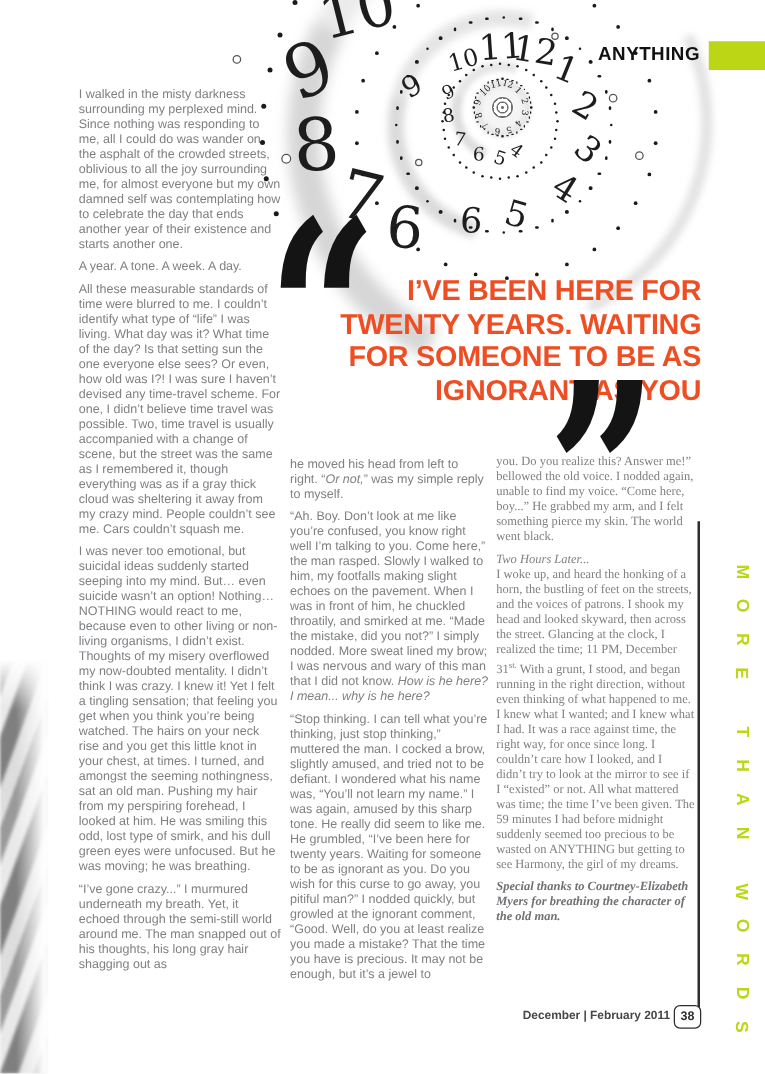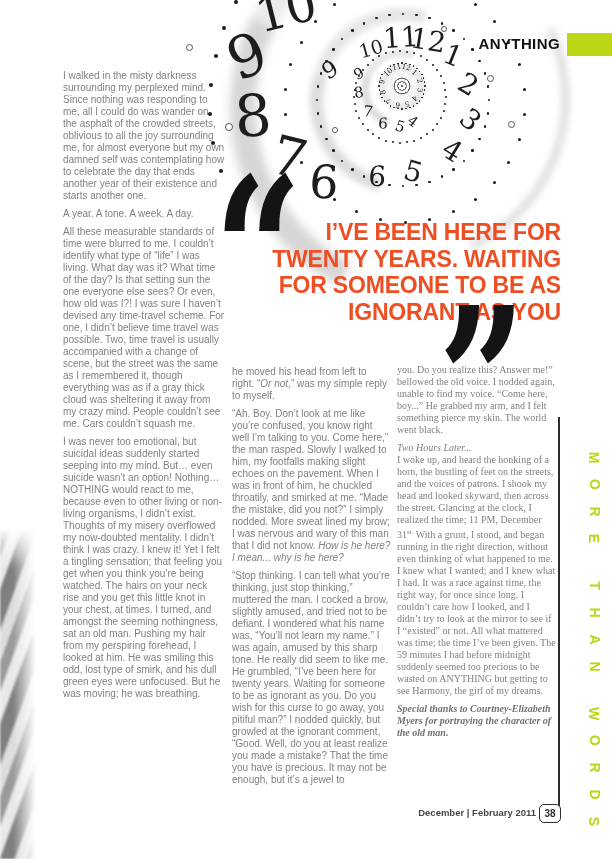--- a/index.html
+++ b/index.html
@@ -278,31 +278,32 @@
 TWENTY YEARS. WAITING
 FOR SOMEONE TO BE AS
 IGNORANT AS YOU</div>
   <div class="qmark close">”</div>
 
   <div class="col col-1">
       <p><span class="seg-n">I walked in the misty darkness surrounding my perplexed mind. Since nothing was responding to me, all I could do was wander on the asphalt of the crowded streets, oblivious to all the joy surrounding me, for almost everyone but my own damned self was contemplating how to celebrate the day that ends another year of their existence and starts another one.</span></p>
       <p><span class="seg-n">A year. A tone. A week. A day.</span></p>
       <p><span class="seg-n">All these measurable standards of time were blurred to me. I couldn’t identify what type of “life” I was living. What day was it? What time of the day? Is that setting sun the one everyone else sees? Or even, how old was I?! I was sure I haven’t devised any time-travel scheme. For one, I didn’t believe time travel was possible. Two, time travel is usually accompanied with a change of scene, but the street was the same as I remembered it, though everything was as if a gray thick cloud was sheltering it away from my crazy mind. People couldn’t see me. Cars couldn’t squash me.</span></p>
       <p><span class="seg-n">I was never too emotional, but suicidal ideas suddenly started seeping into my mind. But… even suicide wasn’t an option! Nothing… NOTHING would react to me, because even to other living or non-living organisms, I didn’t exist. Thoughts of my misery overflowed my now-doubted mentality. I didn’t think I was crazy. I knew it! Yet I felt a tingling sensation; that feeling you get when you think you’re being watched. The hairs on your neck rise and you get this little knot in your chest, at times. I turned, and amongst the seeming nothingness, sat an old man. Pushing my hair from my perspiring forehead, I looked at him. He was smiling this odd, lost type of smirk, and his dull green eyes were unfocused. But he was moving; he was breathing.</span></p>
+      <p><span class="seg-n">“I’ve gone crazy...” I murmured underneath my breath. Yet, it echoed through the semi-still world around me. The man snapped out of his thoughts, his long gray hair shagging out as</span></p>
     </div>
   <div class="col col-2">
       <p><span class="seg-n">he moved his head from left to right. “</span><span class="seg-i">Or not,</span><span class="seg-n">” was my simple reply to myself.</span></p>
       <p><span class="seg-n">“Ah. Boy. Don’t look at me like you’re confused, you know right well I’m talking to you. Come here,” the man rasped. Slowly I walked to him, my footfalls making slight echoes on the pavement. When I was in front of him, he chuckled throatily, and smirked at me. “Made the mistake, did you not?” I simply nodded. More sweat lined my brow; I was nervous and wary of this man that I did not know. </span><span class="seg-i">How is he here? I mean... why is he here?</span></p>
       <p><span class="seg-n">“Stop thinking. I can tell what you’re thinking, just stop thinking,” muttered the man. I cocked a brow, slightly amused, and tried not to be defiant. I wondered what his name was, “You’ll not learn my name.” I was again, amused by this sharp tone. He really did seem to like me. He grumbled, “I’ve been here for twenty years. Waiting for someone to be as ignorant as you. Do you wish for this curse to go away, you pitiful man?” I nodded quickly, but growled at the ignorant comment, “Good. Well, do you at least realize you made a mistake? That the time you have is precious. It may not be enough, but it’s a jewel to</span></p>
     </div>
   <div class="col col-3">
       <p><span class="seg-n">you. Do you realize this? Answer me!” bellowed the old voice. I nodded again, unable to find my voice. “Come here, boy...” He grabbed my arm, and I felt something pierce my skin. The world went black.</span></p>
       <p><span class="seg-i">Two Hours Later...
 </span><span class="seg-n">I woke up, and heard the honking of a horn, the bustling of feet on the streets, and the voices of patrons. I shook my head and looked skyward, then across the street. Glancing at the clock, I realized the time; 11 PM, December 31</span><span class="seg-sup">st.</span><span class="seg-n"> With a grunt, I stood, and began running in the right direction, without even thinking of what happened to me. I knew what I wanted; and I knew what I had. It was a race against time, the right way, for once since long. I couldn’t care how I looked, and I didn’t try to look at the mirror to see if I “existed” or not. All what mattered was time; the time I’ve been given. The 59 minutes I had before midnight suddenly seemed too precious to be wasted on ANYTHING but getting to see Harmony, the girl of my dreams.</span></p>
-      <p><span class="seg-bi">Special thanks to Courtney-Elizabeth Myers for portraying the character of the old man.</span></p>
+      <p><span class="seg-bi">Special thanks to Courtney-Elizabeth Myers for breathing the character of the old man.</span></p>
     </div>
 
   <div class="left-photo"></div>
 
   <div class="side-rule"></div>
   <div class="vword">
       <span class="vletter" style="color: rgb(188, 214, 22);">M</span>
       <span class="vletter" style="color: rgb(188, 214, 22);">O</span>
       <span class="vletter" style="color: rgb(188, 214, 22);">R</span>
       <span class="vletter" style="color: rgb(188, 214, 22);">E</span>

